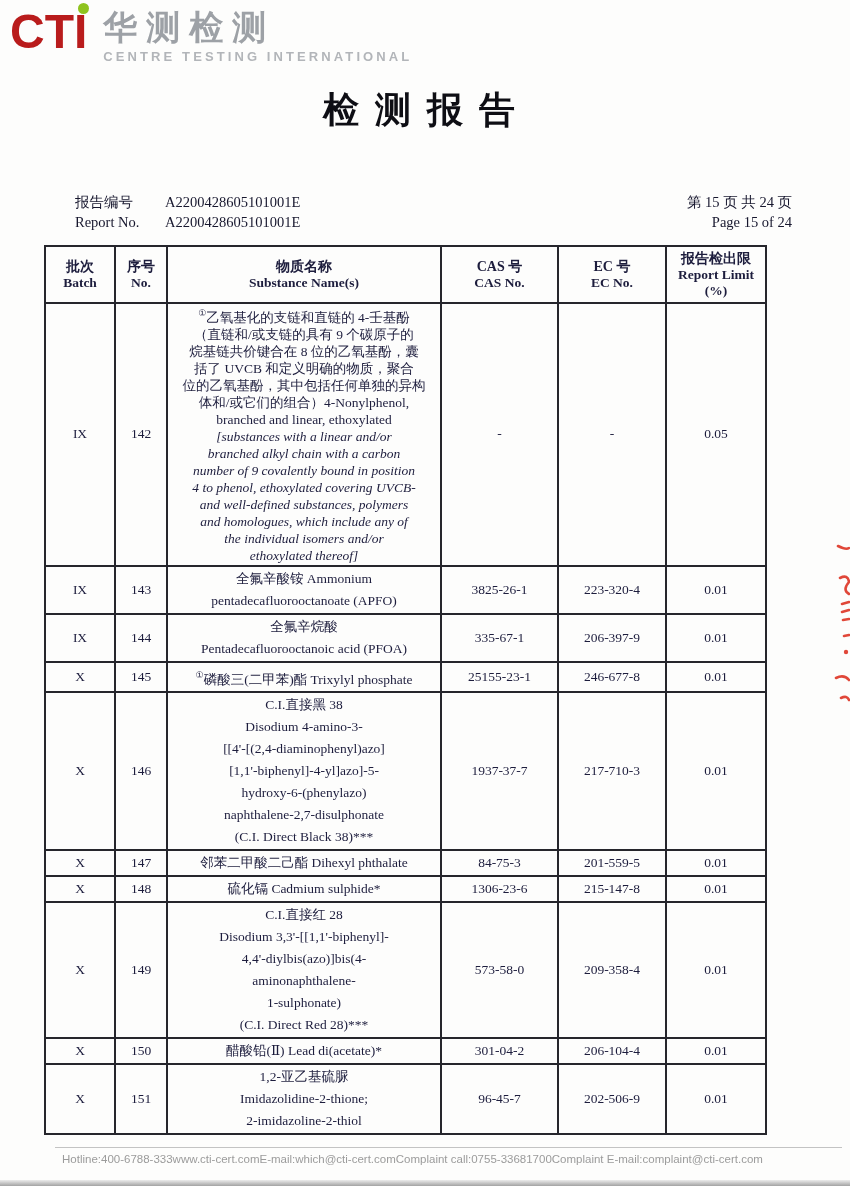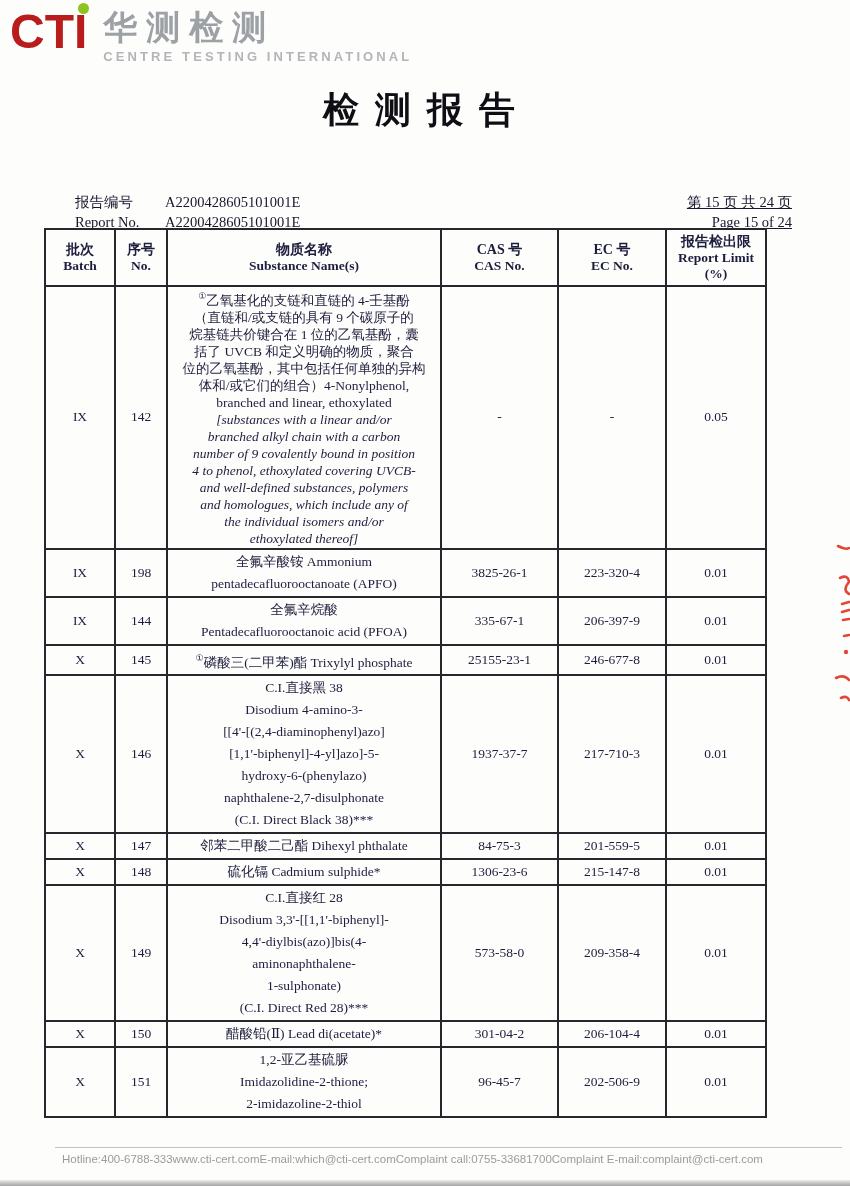--- a/index.html
+++ b/index.html
@@ -34,25 +34,25 @@
   .title-cn { font-size: 36px; font-weight: bold; color: #0e0e14; letter-spacing: 16px; text-indent: 16px; }
   .title-en {
     font-size: 31px; font-weight: bold; color: #20308a; margin-top: 4px; letter-spacing: 1px;
     text-shadow: -1.5px 1.5px 0 rgba(221, 83, 26, 0.8);
   }
 
   
   .rinfo { position: absolute; top: 193px; left: 55px; right: 58px; font-size: 14.5px; color: #17172e; margin-left: 20px; }
   .rinfo-row { display: flex; line-height: 19.5px; }
   .rinfo-label { width: 90px; }
-  .rinfo-right { margin-left: auto; text-decoration: underline; }
+  .rinfo-right { margin-left: auto; }
 
   
   .rtable {
-    position: absolute; top: 228px; left: 44px; width: 721px;
+    position: absolute; top: 245px; left: 44px; width: 721px;
     border-collapse: collapse; table-layout: fixed; font-size: 13.5px; padding-left: 37px;
   }
   .rtable th, .rtable td { border: 2px solid #26262c; padding: 1px 2px; text-align: center; vertical-align: middle; }
   .rtable th { font-weight: bold; padding: 3px 2px; }
   .h-cn { font-size: 14px; line-height: 17px; }
   .h-en { font-size: 13.5px; line-height: 16px; }
   .col-batch { width: 70px; } .col-no { width: 52px; } .col-name { width: 274px; }
   .col-cas { width: 117px; } .col-ec { width: 108px; } .col-limit { width: 100px; }
   .c-name { padding: 2px 4px; margin-left: 9px; }
   .nline { line-height: 22px; }
@@ -145,41 +145,41 @@
         </th>
       </tr>
   </thead>
   <tbody id="tbody">
       <tr>
         <td>IX</td>
         <td>142</td>
         <td class="c-name tight">
           <div class="nline"><sup>①</sup><span>乙氧基化的支链和直链的 4-壬基酚</span></div>
           <div class="nline">（直链和/或支链的具有 9 个碳原子的</div>
-          <div class="nline">烷基链共价键合在 1 位的乙氧基酚，囊</div>
+          <div class="nline">烷基链共价键合在 8 位的乙氧基酚，囊</div>
           <div class="nline">括了 UVCB 和定义明确的物质，聚合</div>
           <div class="nline">位的乙氧基酚，其中包括任何单独的异构</div>
           <div class="nline">体和/或它们的组合）4-Nonylphenol,</div>
           <div class="nline">branched and linear, ethoxylated</div>
           <div class="nline it">[substances with a linear and/or</div>
           <div class="nline it">branched alkyl chain with a carbon</div>
           <div class="nline it">number of 9 covalently bound in position</div>
           <div class="nline it">4 to phenol, ethoxylated covering UVCB-</div>
           <div class="nline it">and well-defined substances, polymers</div>
           <div class="nline it">and homologues, which include any of</div>
           <div class="nline it">the individual isomers and/or</div>
           <div class="nline it">ethoxylated thereof]</div>
         </td>
         <td>-</td>
         <td>-</td>
         <td>0.05</td>
       </tr>
       <tr>
         <td>IX</td>
-        <td>198</td>
+        <td>143</td>
         <td class="c-name">
           <div class="nline">全氟辛酸铵 Ammonium</div>
           <div class="nline">pentadecafluorooctanoate (APFO)</div>
         </td>
         <td>3825-26-1</td>
         <td>223-320-4</td>
         <td>0.01</td>
       </tr>
       <tr>
         <td>IX</td>

